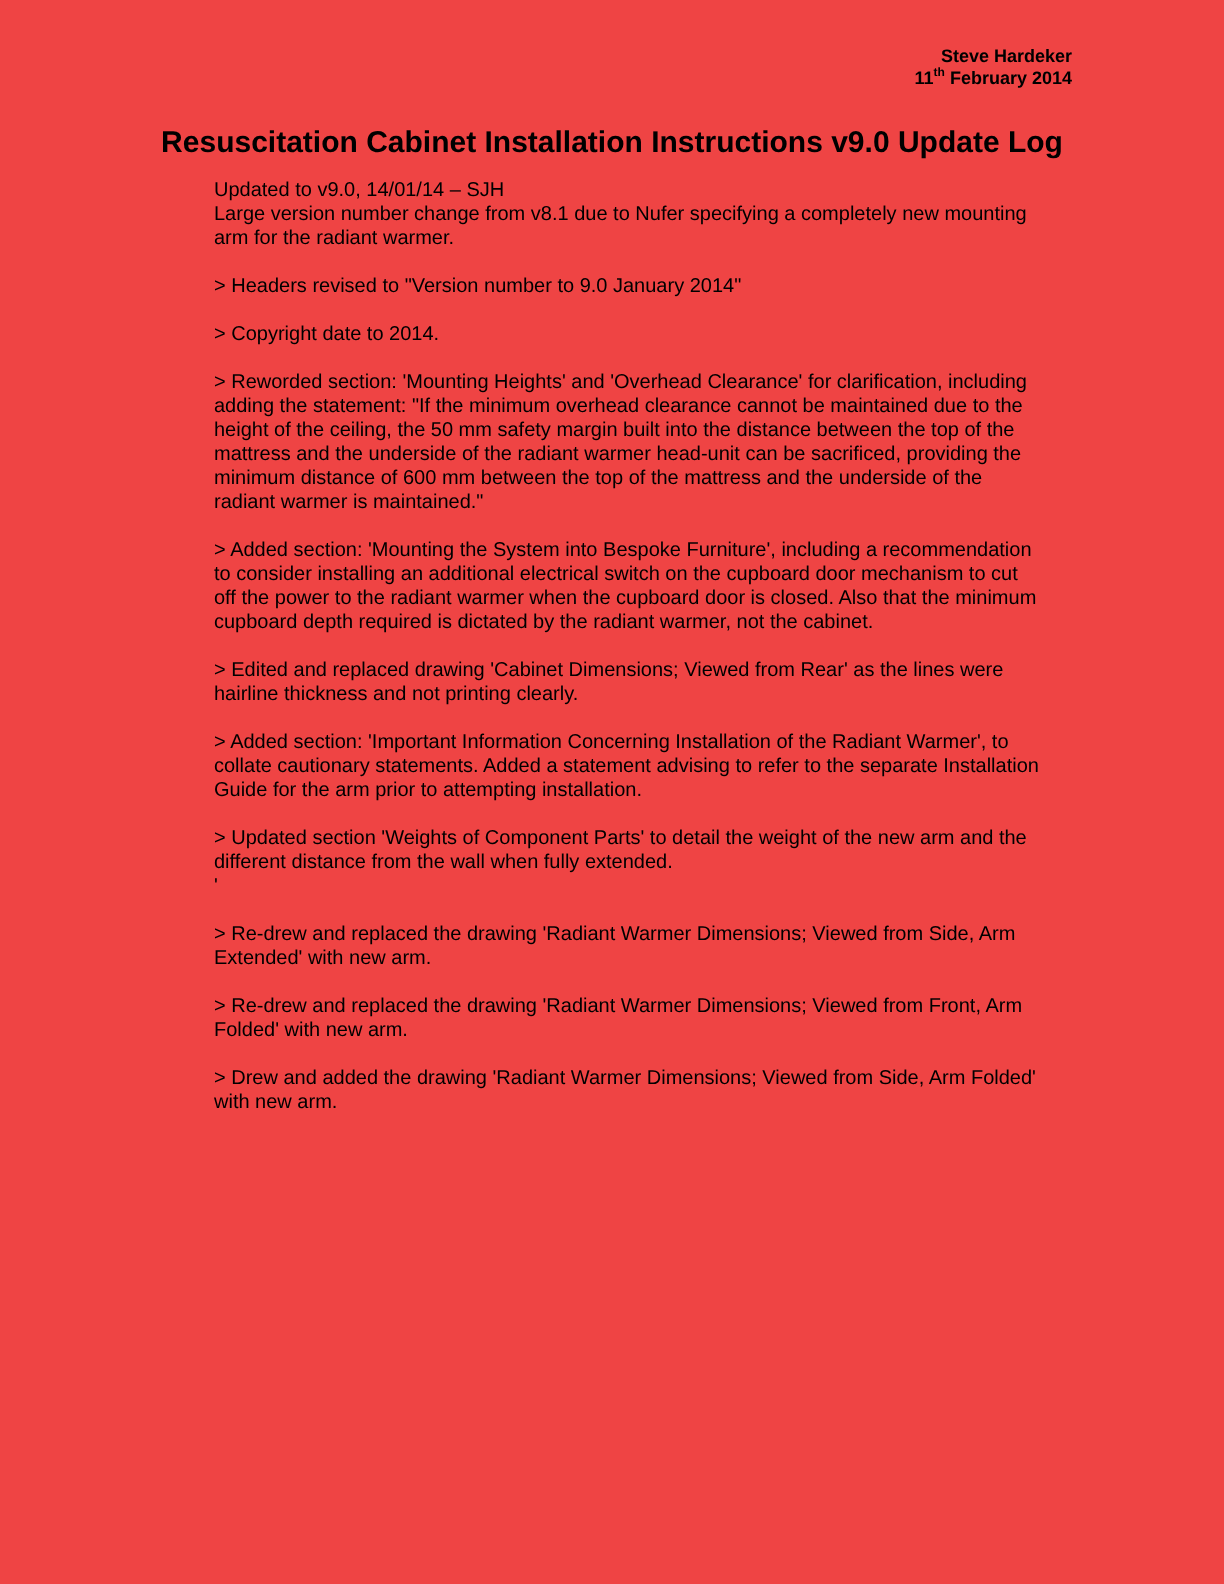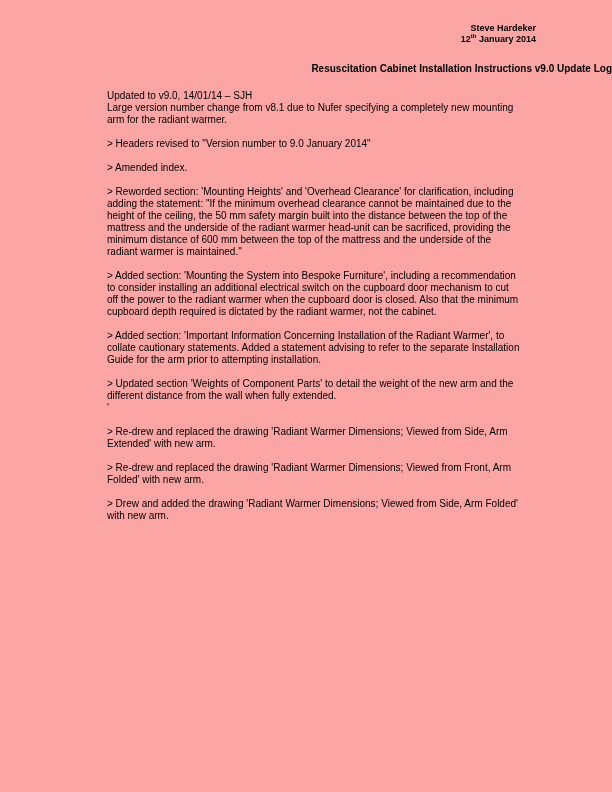--- a/index.html
+++ b/index.html
@@ -2,21 +2,21 @@
 <html><head>
 <meta charset="utf-8">
 <style>
   * { margin: 0; padding: 0; box-sizing: border-box; }
   html, body { background: #ffffff; }
   body { font-family: "Liberation Sans", "DejaVu Sans", sans-serif; }
   .page {
     position: relative;
     width: 612px;
     height: 792px;
-    background: #fca5a5;
+    background: #ef4444;
     color: #000000;
     overflow: hidden;
   }
   .doc-header {
     position: absolute;
     top: 23px;
     right: 76px;
     text-align: right;
     font-size: 9px;
     line-height: 10.5px;
@@ -26,22 +26,22 @@
   .doc-header sup {
     font-size: 6px;
     vertical-align: super;
     line-height: 0;
   }
   .doc-title {
     position: absolute;
     top: 63px;
     left: 0;
     width: 100%;
-    text-align: right;
-    font-size: 10px;
+    text-align: center;
+    font-size: 15px;
     font-weight: bold;
     color: #000000;
   }
   .doc-body {
     position: absolute;
     left: 107px;
     top: 90px;
     width: 414px;
     font-size: 10px;
     line-height: 12px;
@@ -55,33 +55,34 @@
 </head>
 <body>
 
 <div class="page">
 
   <div class="doc-header">
     <div>
       <span>Steve Hardeker</span>
     </div>
     <div>
-      <span>12</span><sup>th</sup><span> January 2014</span>
+      <span>11</span><sup>th</sup><span> February 2014</span>
     </div>
   </div>
 
   <div class="doc-title">Resuscitation Cabinet Installation Instructions v9.0 Update Log</div>
 
   <div class="doc-body">
     <p>Updated to v9.0, 14/01/14 – SJH
 Large version number change from v8.1 due to Nufer specifying a completely new mounting arm for the radiant warmer.</p>
     <p>&gt; Headers revised to "Version number to 9.0 January 2014"</p>
-    <p>&gt; Amended index.</p>
+    <p>&gt; Copyright date to 2014.</p>
     <p>&gt; Reworded section: 'Mounting Heights' and 'Overhead Clearance' for clarification, including adding the statement: "If the minimum overhead clearance cannot be maintained due to the height of the ceiling, the 50 mm safety margin built into the distance between the top of the mattress and the underside of the radiant warmer head-unit can be sacrificed, providing the minimum distance of 600 mm between the top of the mattress and the underside of the radiant warmer is maintained."</p>
     <p>&gt; Added section: 'Mounting the System into Bespoke Furniture', including a recommendation to consider installing an additional electrical switch on the cupboard door mechanism to cut off the power to the radiant warmer when the cupboard door is closed. Also that the minimum cupboard depth required is dictated by the radiant warmer, not the cabinet.</p>
+    <p>&gt; Edited and replaced drawing 'Cabinet Dimensions; Viewed from Rear' as the lines were hairline thickness and not printing clearly.</p>
     <p>&gt; Added section: 'Important Information Concerning Installation of the Radiant Warmer', to collate cautionary statements. Added a statement advising to refer to the separate Installation Guide for the arm prior to attempting installation.</p>
     <p>&gt; Updated section 'Weights of Component Parts' to detail the weight of the new arm and the different distance from the wall when fully extended.
 '</p>
     <p>&gt; Re-drew and replaced the drawing 'Radiant Warmer Dimensions; Viewed from Side, Arm Extended' with new arm.</p>
     <p>&gt; Re-drew and replaced the drawing 'Radiant Warmer Dimensions; Viewed from Front, Arm Folded' with new arm.</p>
     <p>&gt; Drew and added the drawing 'Radiant Warmer Dimensions; Viewed from Side, Arm Folded' with new arm.</p>
   </div>
 
 </div>
 

